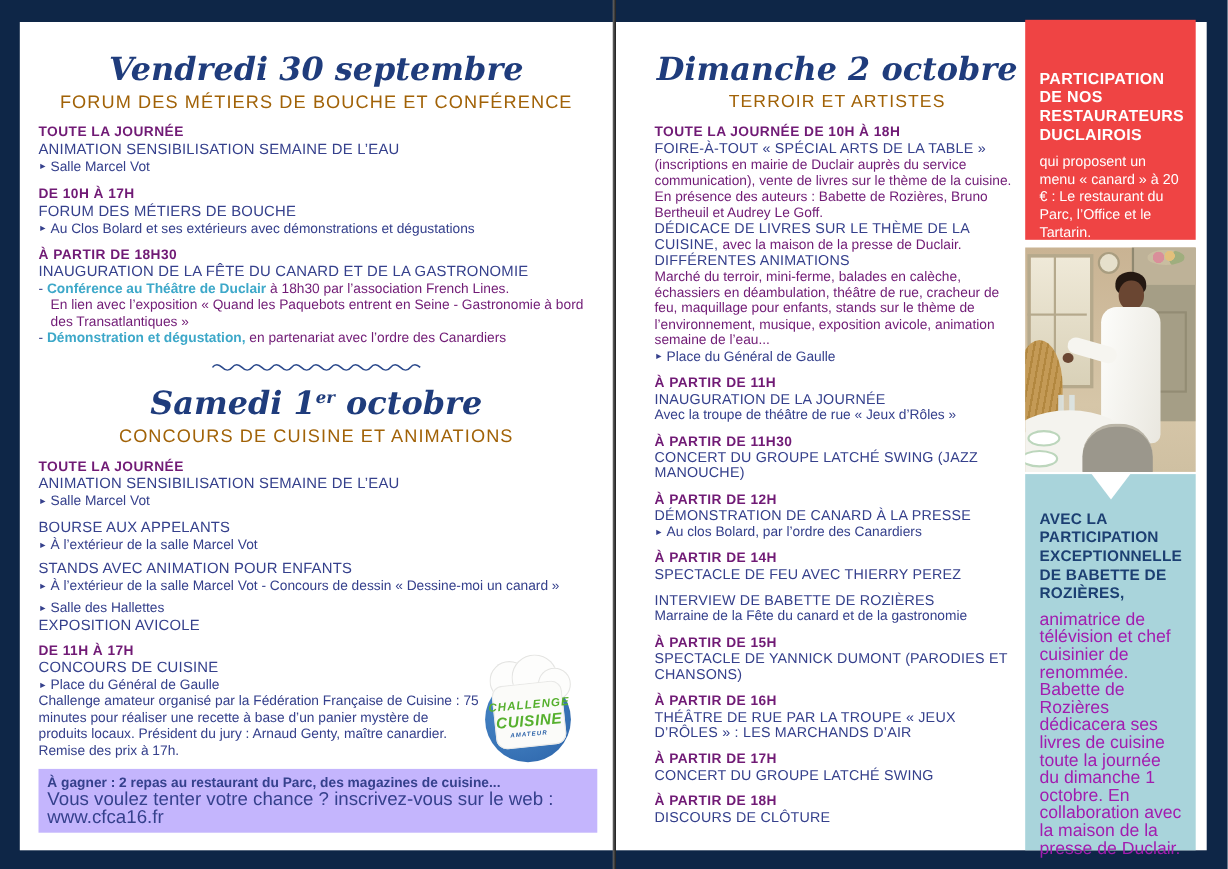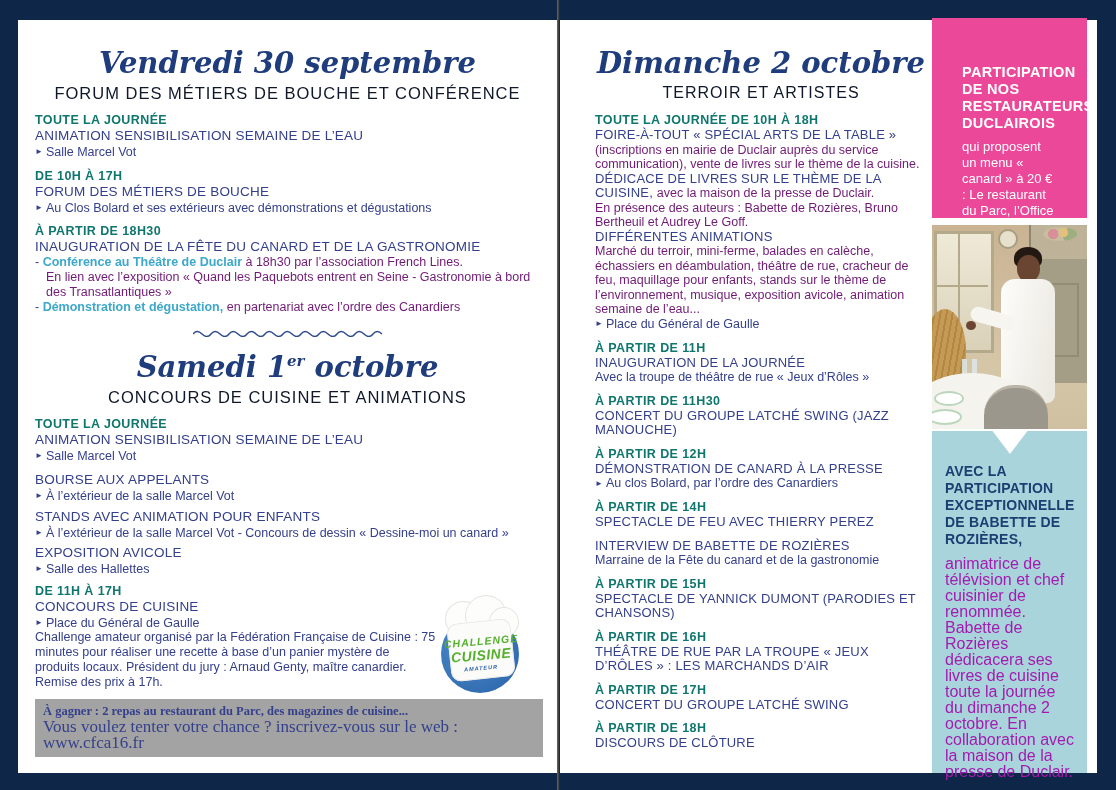--- a/index.html
+++ b/index.html
@@ -14,64 +14,64 @@
   
   .col{position:absolute;top:25px;}
   .col-left{left:17px;width:505px;}
   .col-mid{left:577px;width:332px;}
   .day-title{
     font-family:"DejaVu Serif",serif;font-style:italic;font-weight:bold;
     font-size:29px;line-height:36px;color:#1f3c7c;text-align:center;margin-bottom:2px;
   }
   .day-title sup{font-size:15px;}
   .day-sub{
-    font-size:16.5px;line-height:20px;color:#0f172a;text-align:center;
+    font-size:16.5px;line-height:20px;color:#a16207;text-align:center;
     letter-spacing:1px;margin-bottom:10px;
   }
   .col-mid .day-sub{font-size:16px;}
   .ev{margin-bottom:5px;}
   .ev.tmd{margin-top:7px;margin-bottom:9px;}
   .line{font-size:12.5px;line-height:15px;color:#35408c;}
   .col-mid .line{line-height:14.5px;}
-  .time{color:#0f766e;font-weight:bold;font-size:12.5px;letter-spacing:.4px;line-height:15px;}
+  .time{color:#701a75;font-weight:bold;font-size:12.5px;letter-spacing:.4px;line-height:15px;}
   .s-title{color:#35408c;font-size:13.5px;letter-spacing:.2px;}
   .col-mid .s-title{font-size:13px;}
   .s-navy{color:#35408c;}
   .s-teal{color:#701a75;}
   .s-tealb{color:#3da8c9;font-weight:bold;}
   .arr{font-size:8px;color:#35408c;margin-right:3px;vertical-align:1.5px;}
   .line.dash{padding-left:11px;text-indent:-11px;}
   .line.ind{padding-left:11px;}
   .line.narrow{max-width:402px;}
   .wavy{margin:14px auto 6px;display:block;}
   
   .highlight{
-    margin-top:8px;background:#a3a3a3;padding:4px 8px 6px;width:492px;font-family:Liberation Serif, serif;
+    margin-top:8px;background:#c4b5fd;padding:4px 8px 6px;width:492px;
   }
   .highlight .hl1{font-size:12.5px;line-height:16px;font-weight:bold;color:#35408c;}
   .highlight .hl2{font-size:17px;line-height:16px;color:#35408c;}
   
   .logo{position:absolute;left:398px;top:550px;width:96px;height:116px;}
   .logo-globe{position:absolute;left:8px;top:20px;width:78px;height:78px;border-radius:50%;
     background:radial-gradient(circle at 35% 35%,#4b8ccb,#2b62a8);}
   .hat-b1,.hat-b2,.hat-b3{position:absolute;background:#fdfdfc;border-radius:50%;box-shadow:0 0 0 1px #e4e4e2 inset;}
   .hat-b1{left:12px;top:6px;width:36px;height:36px;}
   .hat-b2{left:32px;top:0;width:42px;height:42px;}
   .hat-b3{left:56px;top:12px;width:30px;height:30px;}
   .hat-body{position:absolute;left:16px;top:26px;width:64px;height:58px;background:#fbfbf9;
     border-radius:10px;transform:rotate(-6deg);box-shadow:0 0 0 1px #e8e8e6 inset;}
   .logo-text1,.logo-text2,.logo-text3{position:absolute;width:96px;text-align:center;
     font-style:italic;font-weight:bold;color:#56b02e;transform:rotate(-5deg);}
   .logo-text1{top:40px;font-size:10.5px;letter-spacing:1px;}
   .logo-text2{top:52px;font-size:14px;letter-spacing:.5px;}
   .logo-text3{top:70px;font-size:5.5px;color:#2b62a8;letter-spacing:1px;}
   
   .sidebar{position:absolute;left:914px;top:-2px;width:155px;height:755px;}
-  .side-top{position:absolute;left:0;top:0;width:155px;height:200px;background:#ec4899;
-    box-sizing:border-box;padding:46px 30px 0;}
+  .side-top{position:absolute;left:0;top:0;width:155px;height:200px;background:#ef4444;
+    box-sizing:border-box;padding:46px 13px 0;}
   .side-top .h{color:#ffffff;font-weight:bold;font-size:14.5px;line-height:17px;letter-spacing:.3px;}
   .side-top .b{color:#ffffff;font-size:13px;line-height:16px;margin-top:7px;}
   .side-bottom{position:absolute;left:0;top:413px;width:155px;height:342px;background:#a9d4db;
     box-sizing:border-box;padding:32px 13px 0;}
   .side-bottom .h{color:#1c3f72;font-weight:bold;font-size:14px;line-height:17px;letter-spacing:.2px;}
   .side-bottom p{color:#a21caf;font-size:16px;line-height:16px;margin:8px 0 0;}
   .side-bottom p.p2{margin-top:0;}
   .pointer{position:absolute;left:59px;top:411px;width:0;height:0;z-index:4;
     border-left:19px solid transparent;border-right:19px solid transparent;border-top:25px solid #ffffff;}
   
@@ -150,22 +150,22 @@
         </div>
         <div class="ev">
           <div class="line"><span class="s-title">BOURSE AUX APPELANTS</span></div>
           <div class="line"><span class="arr">►</span><span class="s-navy">À l’extérieur de la salle Marcel Vot</span></div>
         </div>
         <div class="ev">
           <div class="line"><span class="s-title">STANDS AVEC ANIMATION POUR ENFANTS</span></div>
           <div class="line"><span class="arr">►</span><span class="s-navy">À l’extérieur de la salle Marcel Vot - Concours de dessin « Dessine-moi un canard »</span></div>
         </div>
         <div class="ev">
+          <div class="line"><span class="arr">►</span><span class="s-navy">Salle des Hallettes</span></div>
           <div class="line"><span class="s-title">EXPOSITION AVICOLE</span></div>
-          <div class="line"><span class="arr">►</span><span class="s-navy">Salle des Hallettes</span></div>
         </div>
         <div class="ev tmd">
           <div class="time">DE 11H À 17H</div>
           <div class="line"><span class="s-title">CONCOURS DE CUISINE</span></div>
           <div class="line"><span class="arr">►</span><span class="s-navy">Place du Général de Gaulle</span></div>
           <div class="line narrow"><span class="s-navy">Challenge amateur organisé par la Fédération Française de Cuisine : 75 minutes pour réaliser une recette à base d’un panier mystère de produits locaux. Président du jury : Arnaud Genty, maître canardier. Remise des prix à 17h.</span></div>
         </div>
       </div>
 
     <div class="highlight">
@@ -186,22 +186,22 @@
   </div>
 
   <div class="col col-mid">
     <div class="day-title">Dimanche 2 octobre</div>
     <div class="day-sub">TERROIR ET ARTISTES</div>
     <div id="day2-events">
         <div class="ev tmd">
           <div class="time">TOUTE LA JOURNÉE DE 10H À 18H</div>
           <div class="line"><span class="s-title">FOIRE-À-TOUT « SPÉCIAL ARTS DE LA TABLE »</span></div>
           <div class="line"><span class="s-teal">(inscriptions en mairie de Duclair auprès du service communication), vente de livres sur le thème de la cuisine.</span></div>
+          <div class="line"><span class="s-teal">En présence des auteurs : Babette de Rozières, Bruno Bertheuil et Audrey Le Goff.</span></div>
           <div class="line"><span class="s-title">DÉDICACE DE LIVRES SUR LE THÈME DE LA CUISINE, </span><span class="s-teal">avec la maison de la presse de Duclair.</span></div>
-          <div class="line"><span class="s-teal">En présence des auteurs : Babette de Rozières, Bruno Bertheuil et Audrey Le Goff.</span></div>
           <div class="line"><span class="s-title">DIFFÉRENTES ANIMATIONS</span></div>
           <div class="line"><span class="s-teal">Marché du terroir, mini-ferme, balades en calèche, échassiers en déambulation, théâtre de rue, cracheur de feu, maquillage pour enfants, stands sur le thème de l’environnement, musique, exposition avicole, animation semaine de l’eau...</span></div>
           <div class="line"><span class="arr">►</span><span class="s-navy">Place du Général de Gaulle</span></div>
         </div>
         <div class="ev tmd">
           <div class="time">À PARTIR DE 11H</div>
           <div class="line"><span class="s-title">INAUGURATION DE LA JOURNÉE</span></div>
           <div class="line"><span class="s-navy">Avec la troupe de théâtre de rue « Jeux d’Rôles »</span></div>
         </div>
         <div class="ev tmd">
@@ -267,19 +267,19 @@
       <div class="ph-plate1"></div>
       <div class="ph-plate2"></div>
       <div class="ph-chair"></div>
     </div>
 
     <div class="pointer"></div>
 
     <div class="side-bottom">
       <div class="h">AVEC LA PARTICIPATION EXCEPTIONNELLE DE BABETTE DE ROZIÈRES,</div>
       <p>animatrice de télévision et chef cuisinier de renommée.</p>
-      <p class="p2">Babette de Rozières dédicacera ses livres de cuisine toute la journée du dimanche 2 octobre. En collaboration avec la maison de la presse de Duclair.</p>
+      <p class="p2">Babette de Rozières dédicacera ses livres de cuisine toute la journée du dimanche 1 octobre. En collaboration avec la maison de la presse de Duclair.</p>
     </div>
   </div>
 
 </div>
 
 <div class="fold-line"></div>
 
 </body></html>

